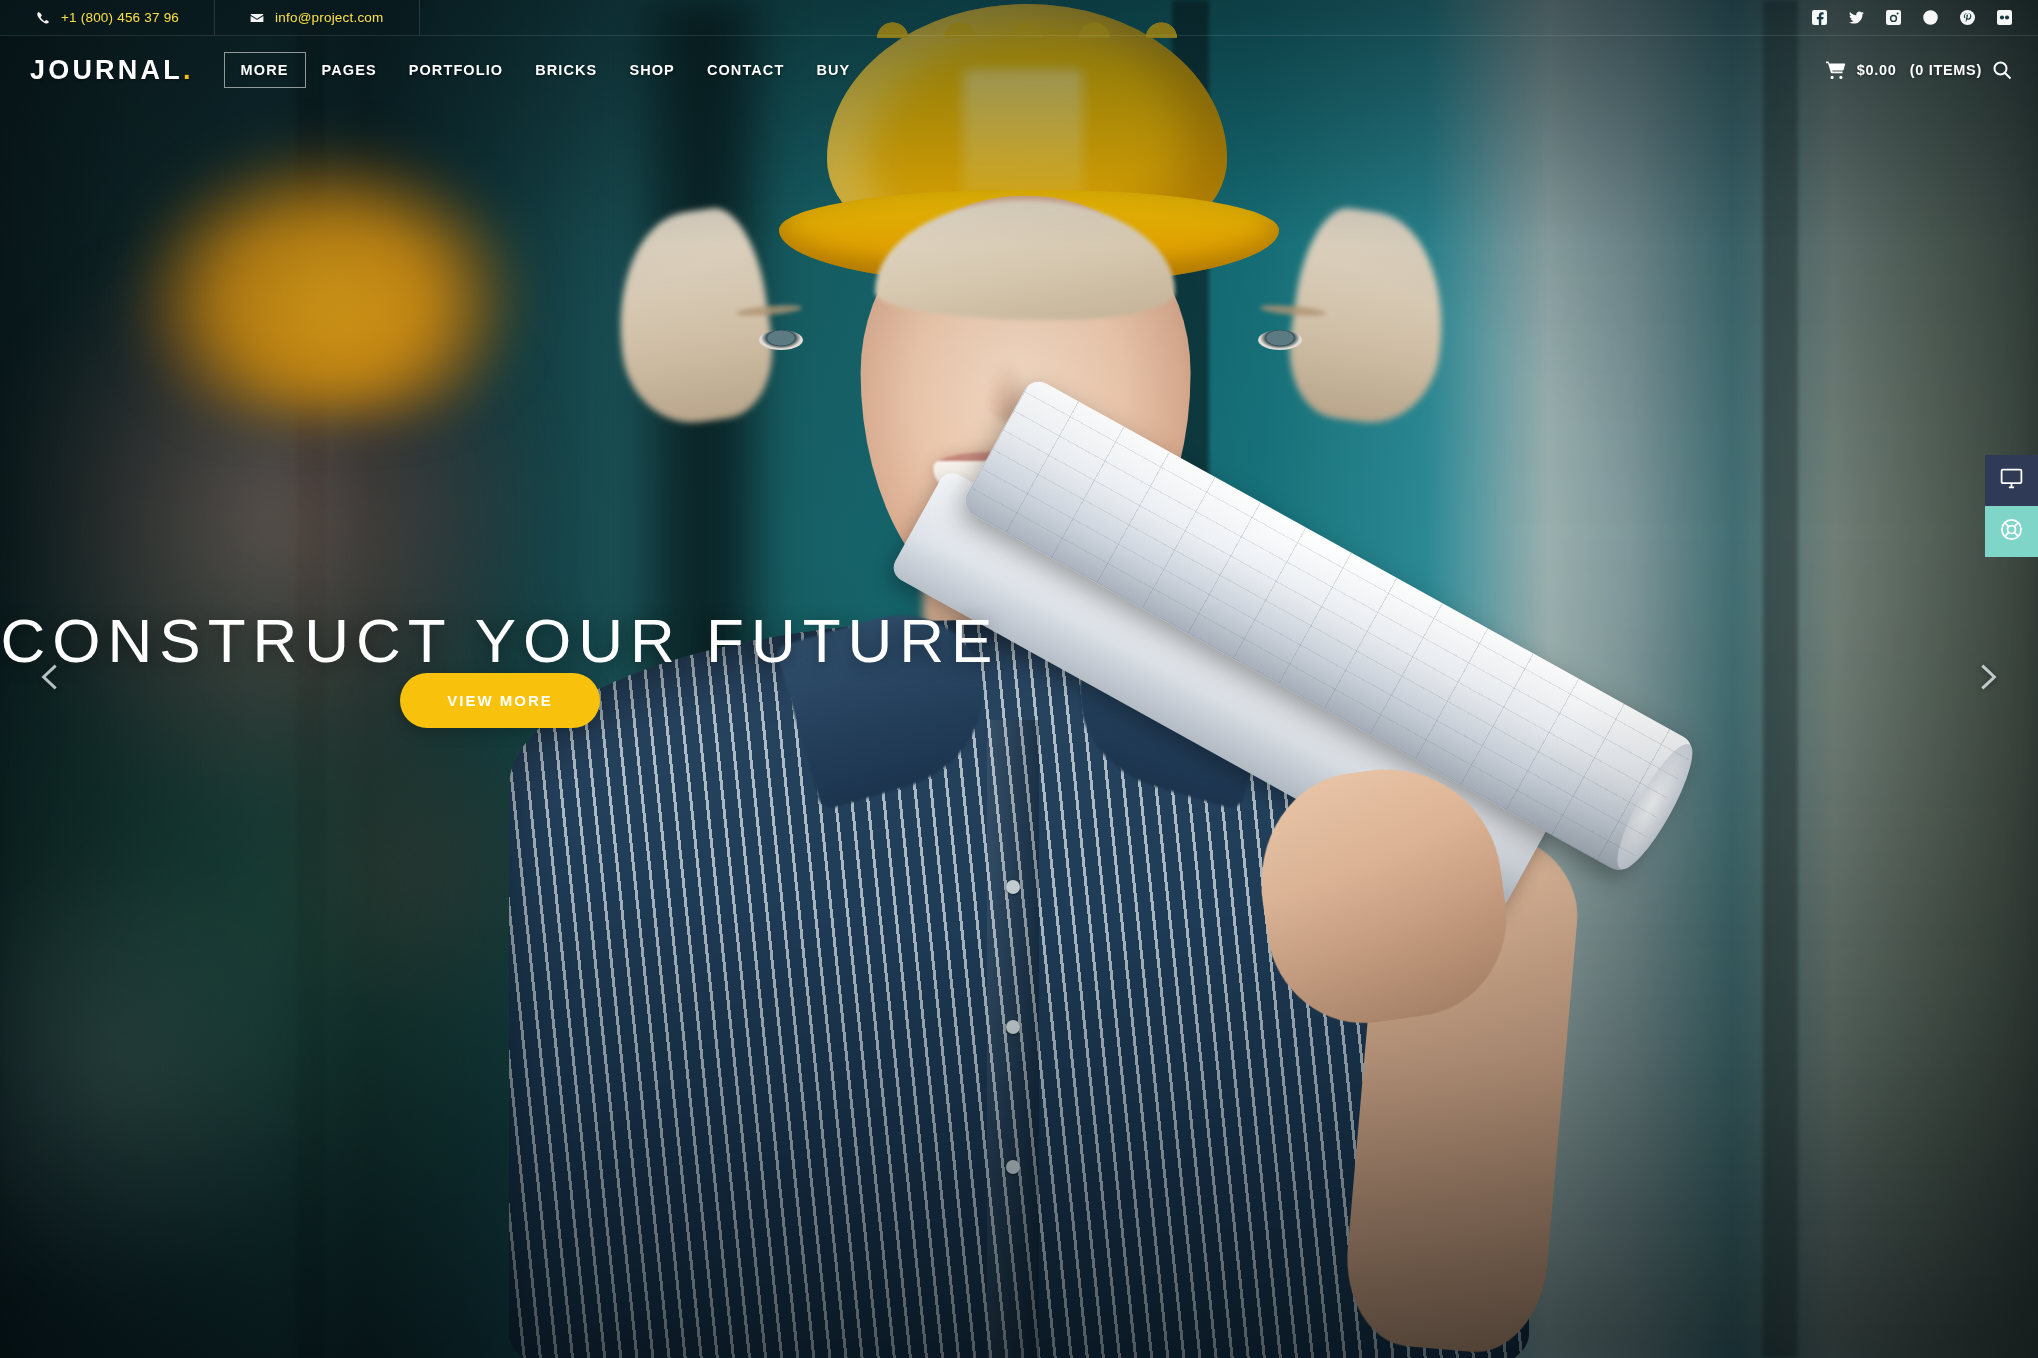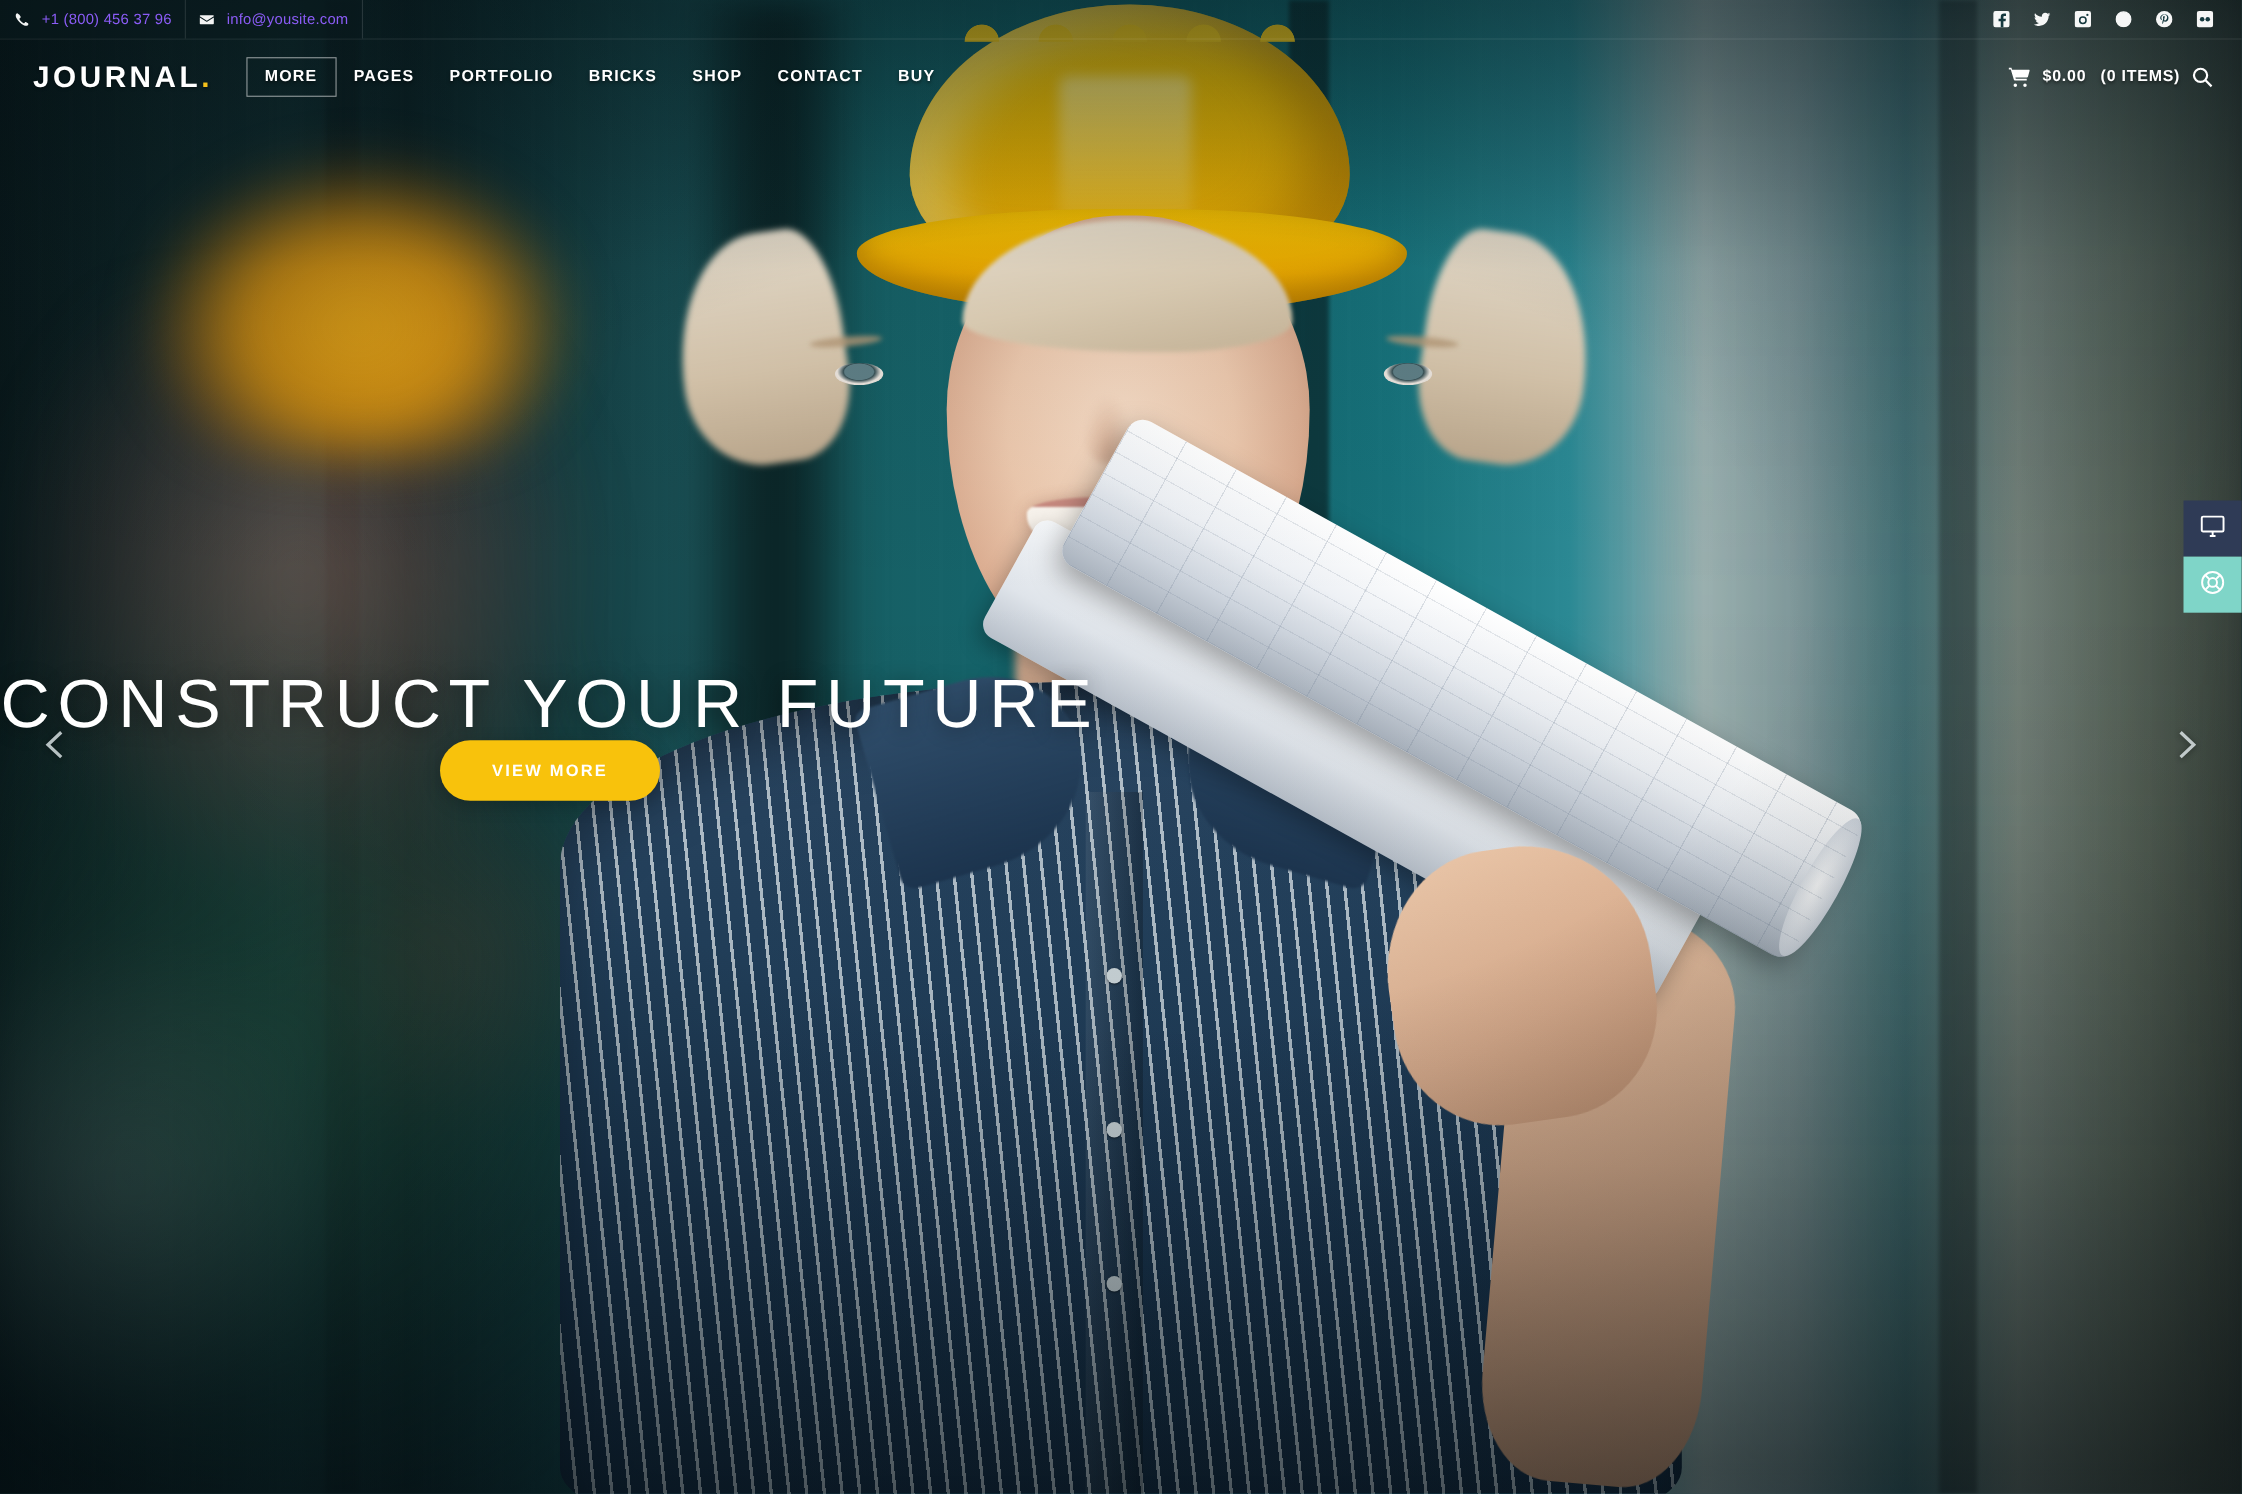--- a/index.html
+++ b/index.html
@@ -213,24 +213,24 @@
   
   .topbar {
     position:absolute; left:0; top:0; width:100%; height:36px;
     display:flex; align-items:center;
     border-bottom:1px solid rgba(255,255,255,.10);
     z-index:30;
   }
   .topbar-left { display:flex; height:100%; }
   .tb-cell {
     display:flex; align-items:center; gap:11px;
-    padding:0 12px; height:100%;
+    padding:0 35px; height:100%;
     background:rgba(10,26,30,.55);
     border-right:1px solid rgba(255,255,255,.13);
-    color:#8b5cf6; font-size:13.5px; letter-spacing:.2px;
+    color:#fde047; font-size:13.5px; letter-spacing:.2px;
   }
   .tb-cell:first-child { border-left:1px solid rgba(255,255,255,.0); }
   .tb-ico { width:14px; height:14px; display:inline-flex; align-items:center; justify-content:center; opacity:.95; }
   .topbar-right { margin-left:auto; display:flex; align-items:center; gap:22px; padding-right:26px; }
   .soc { width:15px; height:15px; display:inline-flex; align-items:center; justify-content:center; color:#fff; opacity:.96; cursor:pointer; }
   .soc svg { width:100%; height:100%; fill:#fff; }
 
   
   .header {
     position:absolute; left:0; top:36px; width:100%; height:68px;
@@ -354,21 +354,21 @@
       <span>+1 (800) 456 37 96</span>
     </div>
 
     <div class="tb-cell">
       <span class="tb-ico">
         <svg viewBox="0 0 16 16" fill="#ffffff">
             <path d="M1 3.5h14v9H1z" fill="none"></path>
             <path d="M1.4 3.4h13.2c.4 0 .7.3.7.7v.2L8 8.9.7 4.3v-.2c0-.4.3-.7.7-.7zM.7 5.6l7 4.4c.2.1.4.1.6 0l7-4.4v6.3c0 .4-.3.7-.7.7H1.4a.7.7 0 01-.7-.7V5.6z"></path>
           </svg>
       </span>
-      <span>info@yousite.com</span>
+      <span>info@project.com</span>
     </div>
   </div>
 
   <div class="topbar-right">
     <span class="soc">
       <svg viewBox="0 0 16 16">
           <rect x="0" y="0" width="16" height="16" rx="2.4"></rect>
           <path d="M9.9 16V9.9h2.1l.3-2.4H9.9V6c0-.7.2-1.2 1.2-1.2h1.3V2.6c-.2 0-1-.1-1.9-.1-1.9 0-3.2 1.1-3.2 3.2v1.8H5.2v2.4h2.1V16h2.6z" fill="#15393f"></path>
         </svg>
     </span>

